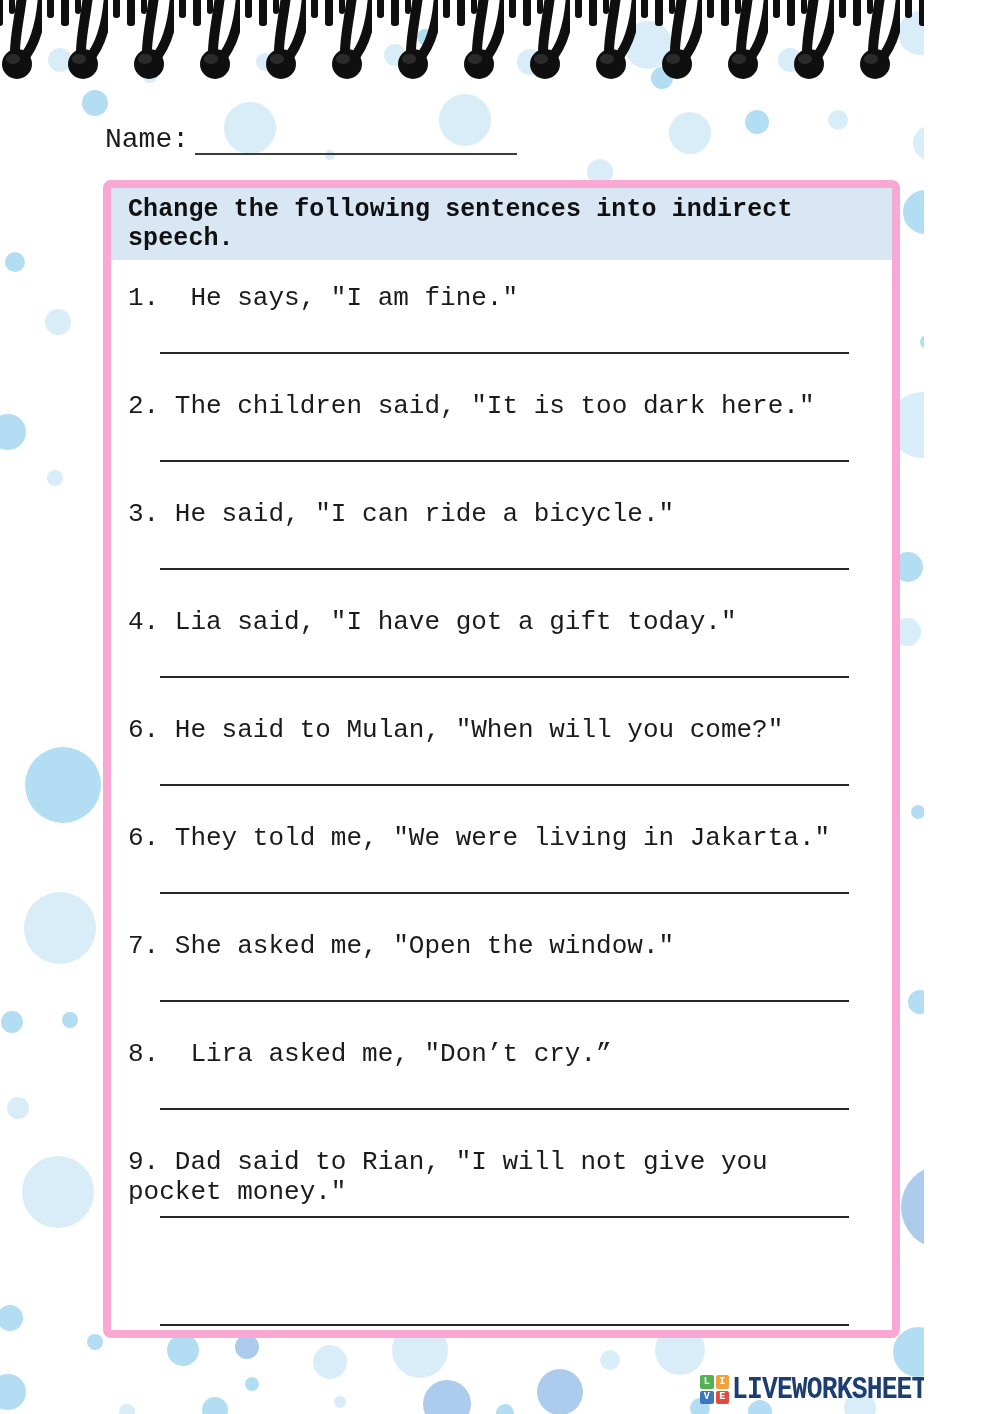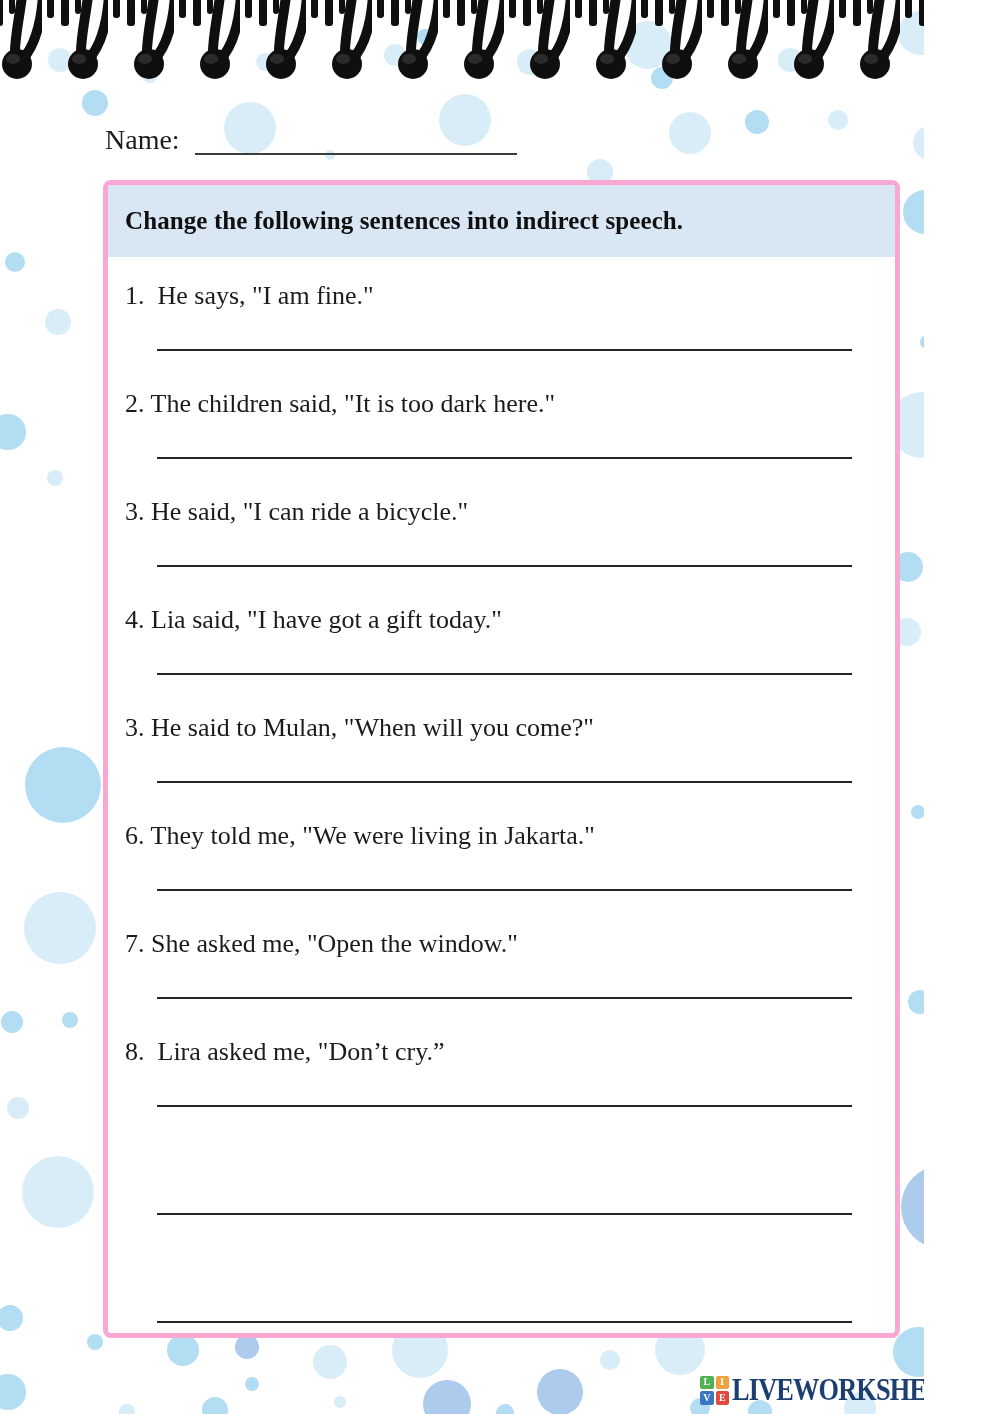--- a/index.html
+++ b/index.html
@@ -1,19 +1,19 @@
 <!DOCTYPE html>
 <html><head>
 <meta charset="utf-8">
 <style>
   html,body { margin:0; padding:0; }
   .page {
     position:relative; width:924px; height:1414px;
     background:#ffffff; overflow:hidden;
-    font-family:Liberation Serif, serif;
+    font-family:Liberation Mono, monospace;
     color:#1b1b1b;
   }
   
   .dots-layer { position:absolute; inset:0; z-index:1; }
   .dot { position:absolute; border-radius:50%; }
   .dot.p { background:#d9edf8; }
   .dot.s { background:#b3ddf2; }
   .dot.r { background:#adcbec; }
   
   .spiral { position:absolute; top:0; left:0; z-index:3; display:block; }
@@ -23,21 +23,21 @@
     font-size:28px; color:#1c1c1c;
   }
   .name-line {
     position:absolute; top:153px; left:195px; width:322px; height:0;
     border-top:2px solid #3c3c3c; z-index:2;
   }
   
   .card {
     position:absolute; left:103px; top:180px; width:797px; height:1158px;
     box-sizing:border-box; background:#ffffff;
-    border:5px solid #f9a8d4; border-radius:8px;
+    border:8px solid #f9a8d4; border-radius:8px;
     z-index:2; overflow:hidden;
   }
   .card-header {
     height:72px; background:#d9e7f5;
     display:flex; align-items:center;
     padding:0 12px 0 17px;
     font-size:25px; font-weight:bold; color:#101010;
     letter-spacing:0.1px;
   }
   .q-block { position:relative; height:108px; }
@@ -188,36 +188,37 @@
     </div>
     <div class="q-block">
       <span class="q-text">3. He said, "I can ride a bicycle."</span>
       <div class="a-line"></div>
     </div>
     <div class="q-block">
       <span class="q-text">4. Lia said, "I have got a gift today."</span>
       <div class="a-line"></div>
     </div>
     <div class="q-block">
-      <span class="q-text">3. He said to Mulan, "When will you come?"</span>
+      <span class="q-text">6. He said to Mulan, "When will you come?"</span>
       <div class="a-line"></div>
     </div>
     <div class="q-block">
       <span class="q-text">6. They told me, "We were living in Jakarta."</span>
       <div class="a-line"></div>
     </div>
     <div class="q-block">
       <span class="q-text">7. She asked me, "Open the window."</span>
       <div class="a-line"></div>
     </div>
     <div class="q-block">
       <span class="q-text">8.  Lira asked me, "Don’t cry.”</span>
       <div class="a-line"></div>
     </div>
     <div class="q-block">
+      <span class="q-text">9. Dad said to Rian, "I will not give you pocket money."</span>
       <div class="a-line"></div>
     </div>
     <div class="q-block">
       <div class="a-line"></div>
     </div>
   </div>
 
   <div class="logo">
     <div class="logo-grid">
       <div class="tile t-l">L</div>

